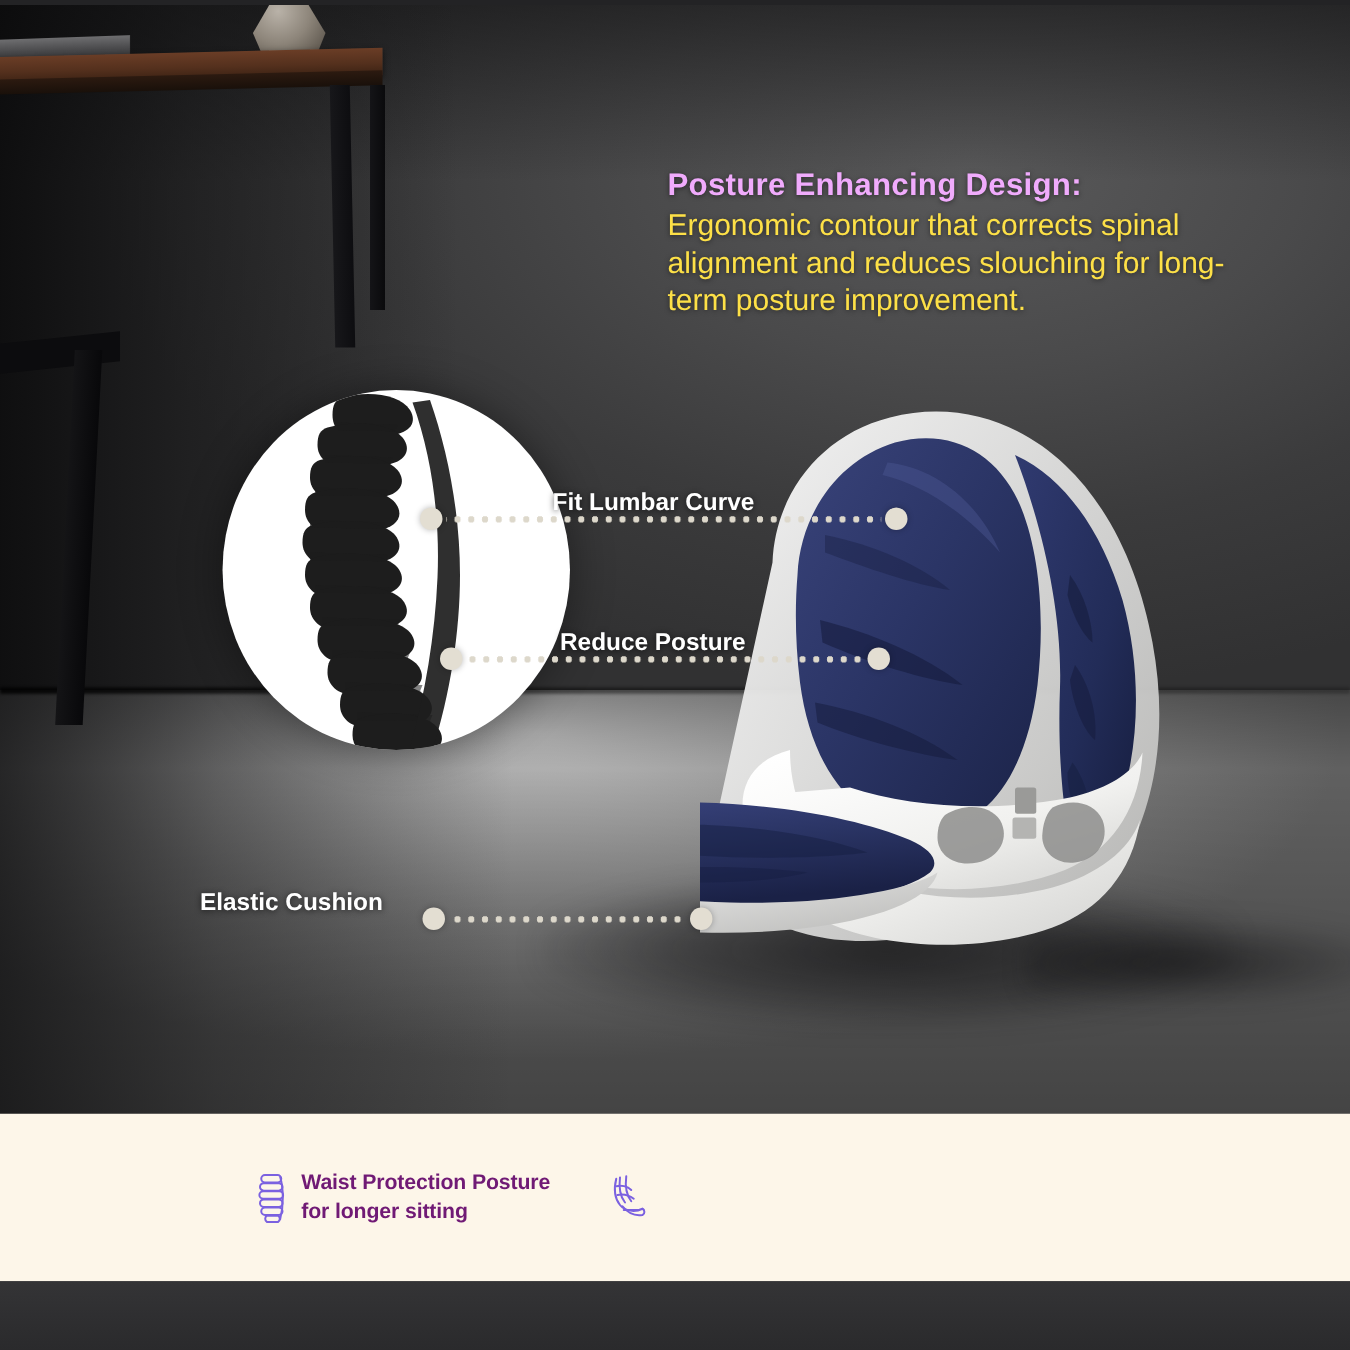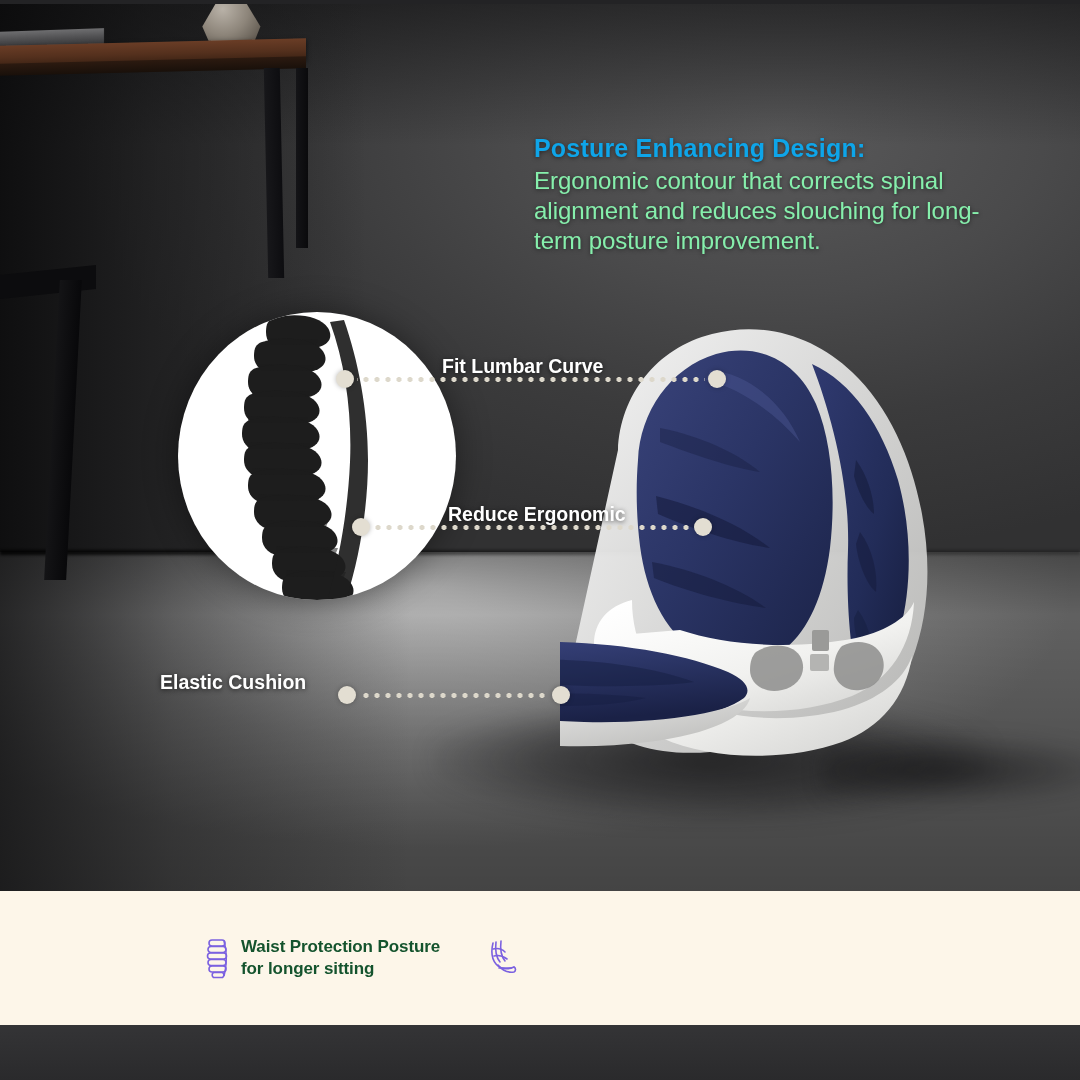--- a/index.html
+++ b/index.html
@@ -110,25 +110,25 @@
     border-radius:50%; background:#ffffff; overflow:hidden;
     box-shadow:0 0 34px rgba(0,0,0,.42);
   }
   #spine-circle svg{ width:100%; height:100%; display:block; }
 
   
   #headline{
     position:absolute; left:534px; top:134px; width:470px;
   }
   #headline .h-title{
-    color:#0ea5e9; font-size:25px; font-weight:bold; letter-spacing:.2px;
+    color:#f0abfc; font-size:25px; font-weight:bold; letter-spacing:.2px;
     line-height:1.18; text-shadow:0 1px 4px rgba(0,0,0,.5);
   }
   #headline .h-body{
-    color:#86efac; font-size:24px; font-weight:300; line-height:1.26;
+    color:#fde047; font-size:24px; font-weight:300; line-height:1.26;
     margin-top:2px; text-shadow:0 1px 4px rgba(0,0,0,.5);
   }
 
   
   .callout{ position:absolute; height:30px; }
   .callout .c-label{
     position:absolute; bottom:16px; color:#ffffff;
     font-size:19.5px; font-weight:bold; white-space:nowrap;
     text-shadow:0 1px 5px rgba(0,0,0,.65);
   }
@@ -141,45 +141,45 @@
     background:#e3ded2; flex:0 0 auto;
     box-shadow:0 0 5px rgba(0,0,0,.28);
   }
   .dashline{
     flex:1 1 auto; height:5px; margin:0 3px;
     background-image:radial-gradient(circle, #ddd8cb 42%, rgba(0,0,0,0) 46%);
     background-size:11px 5px; background-repeat:repeat-x;
     background-position:center;
   }
 
-  #callout-lumbar{ left:336px; top:364px; width:390px; }
+  #callout-lumbar{ left:336px; top:400px; width:390px; }
   #callout-lumbar .c-label{ left:106px; }
   #callout-lumbar .leader{ left:0; right:0; }
 
   #callout-pressure{ left:352px; top:512px; width:360px; }
   #callout-pressure .c-label{ left:96px; }
   #callout-pressure .leader{ left:0; right:0; }
 
-  #callout-elastic{ left:160px; top:680px; width:410px; }
+  #callout-elastic{ left:160px; top:720px; width:410px; }
   #callout-elastic .c-label{ left:0; }
   #callout-elastic .leader{ left:178px; right:0; }
 
   
   #feature-banner{
     position:absolute; left:0; top:891px; width:1080px; height:134px;
     background:#fdf6e9;
     display:flex; align-items:center; justify-content:flex-start;
     padding-left:202px; gap:48px;
   }
   .feature{ display:flex; align-items:center; gap:9px; }
   .f-icon{ width:30px; height:42px; flex:0 0 auto; }
   .f-icon svg{ width:100%; height:100%; display:block; }
   .f-text{ line-height:1.30; }
   .f-l1, .f-l2{
-    color:#14532d; font-size:17px; font-weight:bold;
+    color:#701a75; font-size:17px; font-weight:bold;
     letter-spacing:-.1px; white-space:nowrap;
   }
   #feature-2 .f-l1, #feature-2 .f-l2,
   #feature-3 .f-l1, #feature-3 .f-l2{ font-size:16.5px; }
 
   #bottom-strip{
     position:absolute; left:0; top:1025px; width:1080px; height:55px;
     background:linear-gradient(180deg,#343436 0%,#2a2a2c 100%);
   }
   #top-strip{
@@ -328,21 +328,21 @@
   <div class="callout" id="callout-lumbar">
     <div class="c-label">Fit Lumbar Curve</div>
     <div class="leader">
       <span class="dot"></span>
       <span class="dashline"></span>
       <span class="dot"></span>
     </div>
   </div>
 
   <div class="callout" id="callout-pressure">
-    <div class="c-label">Reduce Ergonomic</div>
+    <div class="c-label">Reduce Posture</div>
     <div class="leader">
       <span class="dot"></span>
       <span class="dashline"></span>
       <span class="dot"></span>
     </div>
   </div>
 
   <div class="callout" id="callout-elastic">
     <div class="c-label">Elastic Cushion</div>
     <div class="leader">

